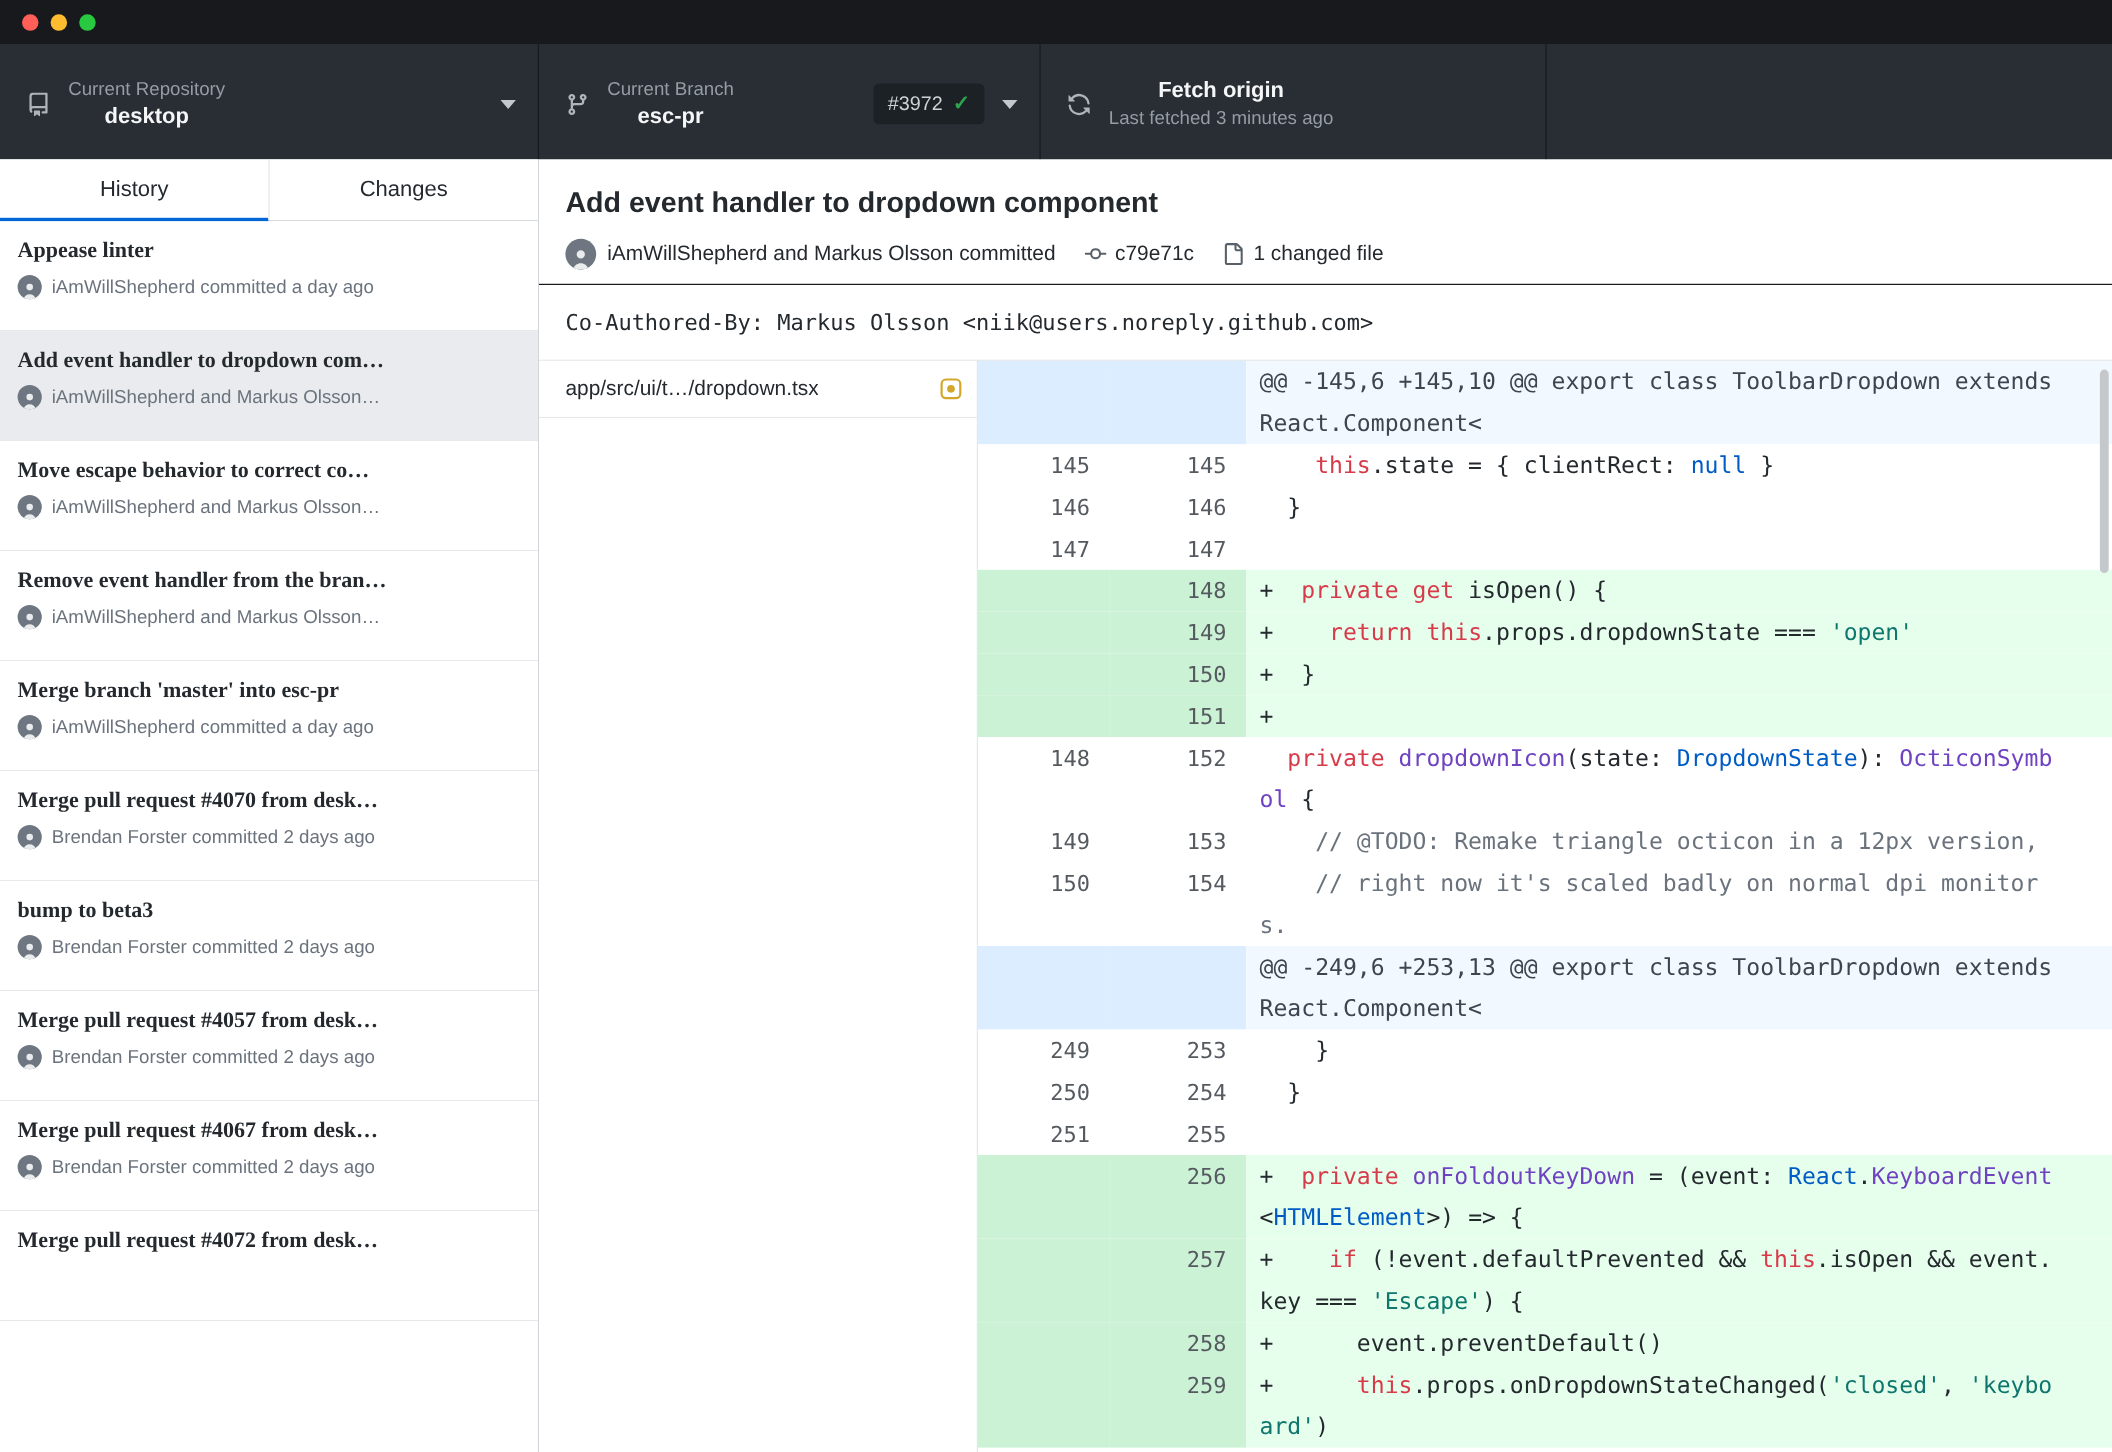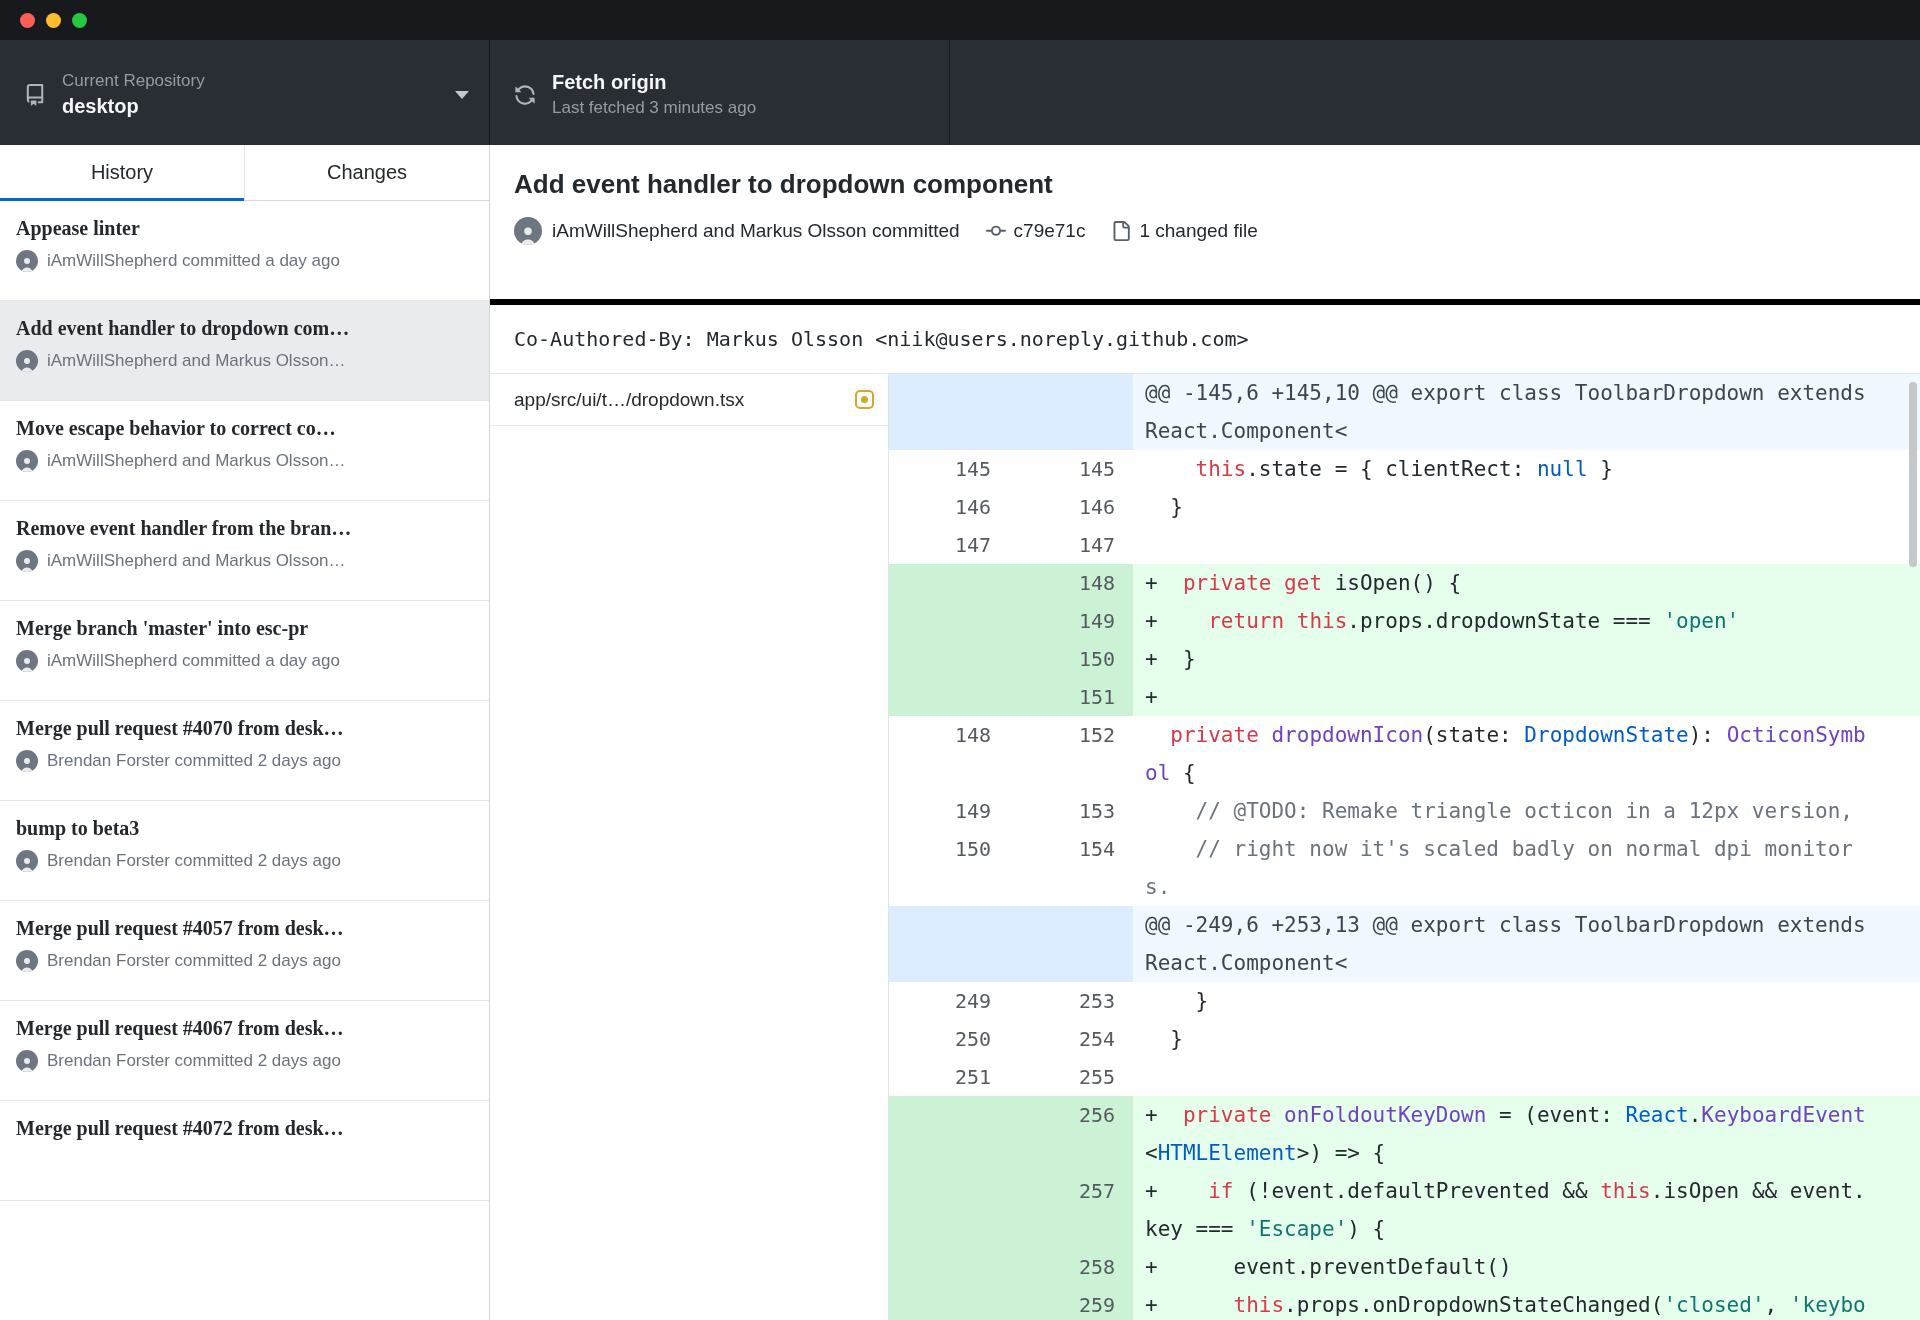--- a/index.html
+++ b/index.html
@@ -10,21 +10,21 @@
   
   .titlebar { height:40px; background:#17191d; display:flex; align-items:center; padding-left:20px; }
   .traffic { display:flex; gap:11px; }
   .light { width:15px; height:15px; border-radius:50%; }
   .light.red { background:#ff5f57; }
   .light.yellow { background:#febc2e; }
   .light.green { background:#28c840; }
 
   
   .toolbar { height:105px; background:#282e34; display:flex; color:#fff; }
-  .tb-section { display:flex; align-items:center; border-right:1px solid #16191d; padding:4px 20px 0 24px; cursor:default; }
+  .tb-section { display:flex; align-items:center; border-right:1px solid #16191d; padding:4px 20px 0 24px; cursor:default;text-align:center; }
   .tb-section.repo { width:490px; }
   .tb-section.branch { width:456px; }
   .tb-section.fetch { width:460px; }
   .tb-icon { width:22px; height:22px; flex:none; margin-right:16px; color:#aeb4ba; }
   .tb-icon svg { width:22px; height:22px; display:block; fill:currentColor; }
   .tb-text { min-width:0; }
   .tb-label { font-size:17px; color:#969ca3; margin-bottom:4px; }
   .tb-value { font-size:20px; font-weight:700; color:#f4f6f8; }
   .caret { width:0; height:0; border-left:7px solid transparent; border-right:7px solid transparent;
     border-top:8px solid #c3c8cd; margin-left:14px; flex:none; }
@@ -50,21 +50,21 @@
   .commit-item.selected { background:#e9ebee; }
   .commit-title { font-size:20px; font-weight:700; color:#24292e; white-space:nowrap; overflow:hidden; margin-bottom:10px;font-family:Liberation Serif, serif; }
   .commit-meta { display:flex; align-items:center; gap:9px; }
   .avatar { width:22px; height:22px; border-radius:50%; background:#6e7781; display:inline-flex;
     align-items:flex-end; justify-content:center; overflow:hidden; flex:none; }
   .avatar svg { width:16px; height:16px; display:block; }
   .commit-byline { font-size:17px; color:#6a737d; white-space:nowrap; overflow:hidden; }
 
   
   .main { flex:1; min-width:0; display:flex; flex-direction:column; background:#fff; }
-  .commit-header { padding:24px 24px 0 24px; height:160px; flex:none; border-bottom:6px solid #000000; }
+  .commit-header { padding:24px 24px 0 24px; height:114px; flex:none; border-bottom:1px solid #000000; }
   .commit-header h1 { font-size:26px; font-weight:700; color:#24292e; margin-bottom:17px; }
   .meta-row { display:flex; align-items:center; font-size:19px; color:#24292e; }
   .meta-row .avatar { width:28px; height:28px; margin-right:10px; }
   .meta-row .avatar svg { width:20px; height:20px; }
   .meta-group { display:flex; align-items:center; margin-left:26px; gap:8px; }
   .meta-icon { width:20px; height:20px; color:#586069; }
   .meta-icon svg { width:20px; height:20px; display:block; fill:currentColor; }
   .desc-block { padding:22px 24px; border-bottom:1px solid #e1e4e8; flex:none;
     font-family:"DejaVu Sans Mono", monospace; font-size:20px; color:#24292e; }
 
@@ -120,20 +120,36 @@
             <path d="M2 2.5A2.5 2.5 0 0 1 4.5 0h8.75a.75.75 0 0 1 .75.75v12.5a.75.75 0 0 1-.75.75h-2.5a.75.75 0 0 1 0-1.5h1.75v-2h-8a1 1 0 0 0-.714 1.7.75.75 0 1 1-1.072 1.05A2.495 2.495 0 0 1 2 11.5Zm10.5-1h-8a1 1 0 0 0-1 1v6.708A2.486 2.486 0 0 1 4.5 9h8ZM5 12.25a.25.25 0 0 1 .25-.25h3.5a.25.25 0 0 1 .25.25v3.25a.25.25 0 0 1-.4.2l-1.45-1.087a.249.249 0 0 0-.3 0L5.4 15.7a.25.25 0 0 1-.4-.2Z"></path>
           </svg>
       </span>
       <span class="tb-text">
         <span class="tb-label" style="display:block">Current Repository</span>
         <span class="tb-value" style="display:block">desktop</span>
       </span>
       <span class="caret"></span>
     </div>
 
+    <div class="tb-section branch">
+      <span class="tb-icon">
+        <svg viewBox="0 0 16 16">
+            <path d="M9.5 3.25a2.25 2.25 0 1 1 3 2.122V6A2.5 2.5 0 0 1 10 8.5H6a1 1 0 0 0-1 1v1.128a2.251 2.251 0 1 1-1.5 0V5.372a2.25 2.25 0 1 1 1.5 0v1.836A2.493 2.493 0 0 1 6 7h4a1 1 0 0 0 1-1v-.628a2.25 2.25 0 0 1-1.5-2.122Zm-6 0a.75.75 0 1 0 1.5 0 .75.75 0 0 0-1.5 0Zm8.25-.75a.75.75 0 1 0 0 1.5.75.75 0 0 0 0-1.5ZM4.25 12a.75.75 0 1 0 0 1.5.75.75 0 0 0 0-1.5Z"></path>
+          </svg>
+      </span>
+      <span class="tb-text">
+        <span class="tb-label" style="display:block">Current Branch</span>
+        <span class="tb-value" style="display:block">esc-pr</span>
+      </span>
+      <span class="pr-badge">
+        <span>#3972</span>
+        <span class="pr-check">✓</span>
+      </span>
+      <span class="caret"></span>
+    </div>
 
     <div class="tb-section fetch">
       <span class="tb-icon">
         <svg viewBox="0 0 16 16">
             <path d="M1.705 8.005a.75.75 0 0 1 .834.656 5.5 5.5 0 0 0 9.592 2.97l-1.204-1.204a.25.25 0 0 1 .177-.427h3.646a.25.25 0 0 1 .25.25v3.646a.25.25 0 0 1-.427.177l-1.38-1.38A7.001 7.001 0 0 1 1.05 8.84a.75.75 0 0 1 .656-.834ZM8 2.5a5.487 5.487 0 0 0-4.131 1.869l1.204 1.204A.25.25 0 0 1 4.896 6H1.25A.25.25 0 0 1 1 5.75V2.104a.25.25 0 0 1 .427-.177l1.38 1.38A7.001 7.001 0 0 1 14.95 7.16a.75.75 0 0 1-1.49.178A5.5 5.5 0 0 0 8 2.5Z"></path>
           </svg>
       </span>
       <span class="tb-text">
         <span class="tb-value" style="display:block">Fetch origin</span>
         <span class="tb-sub" style="display:block">Last fetched 3 minutes ago</span>

